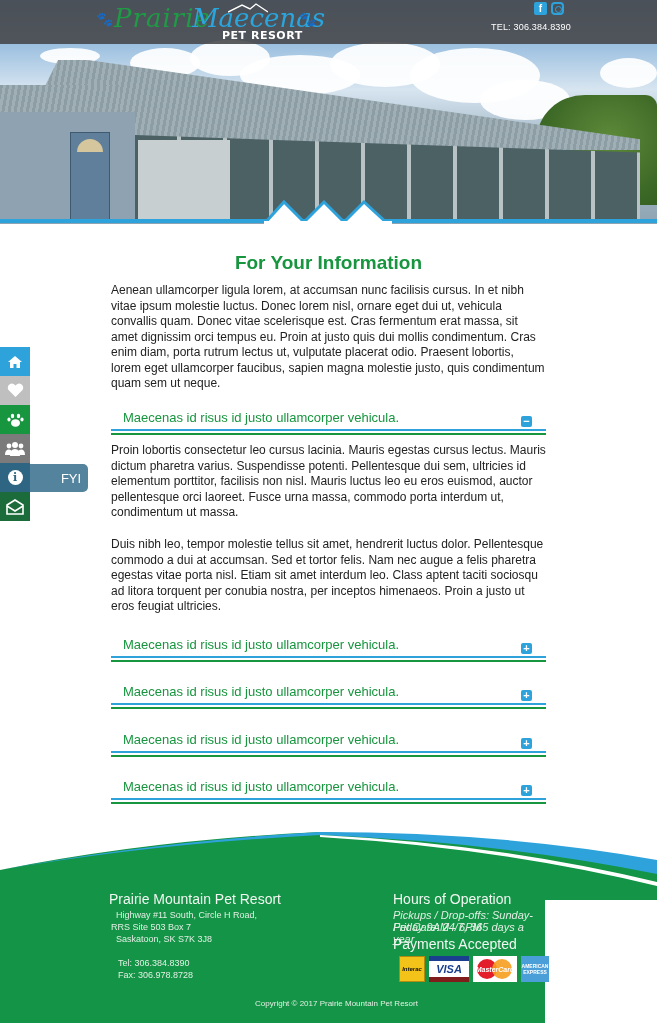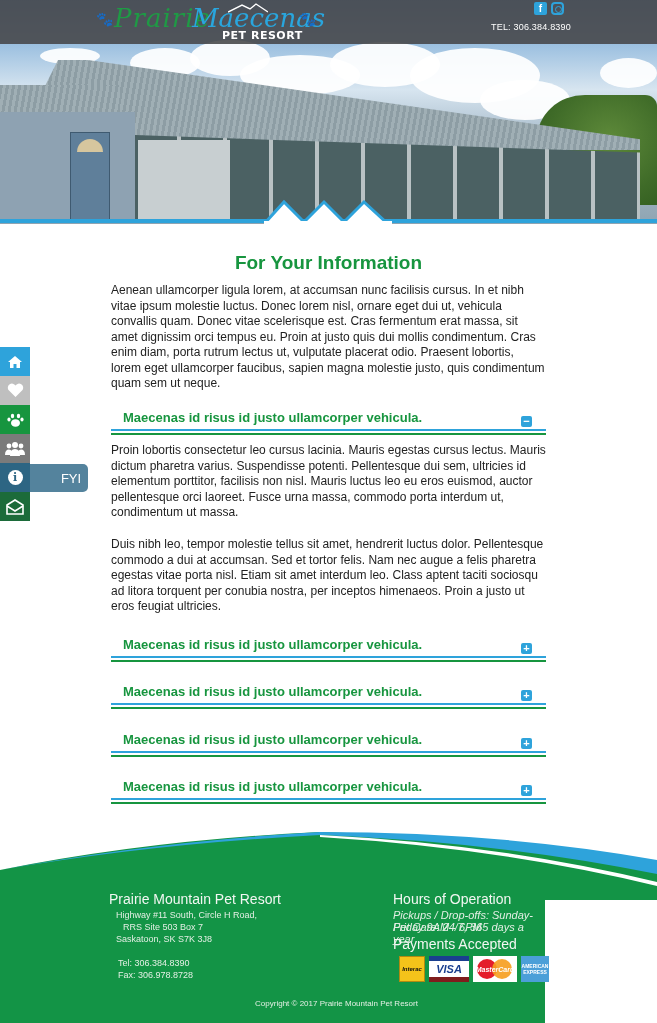--- a/index.html
+++ b/index.html
@@ -52,21 +52,21 @@
   .snav-info { background: #2d6583; }
   .snav-mail { background: #1c6b3a; }
   .fyi-flag { position: absolute; left: 30px; top: 464px; width: 58px; height: 28px; background: #54839d; color: #fff; font-size: 13px; border-radius: 0 5px 5px 0; display: flex; align-items: center; justify-content: center; padding-left: 24px; }
   .info-circle { width: 15px; height: 15px; border-radius: 50%; background: #fff; color: #2d6583; font-family: "DejaVu Serif", serif; font-weight: bold; font-size: 11px; line-height: 15px; text-align: center; }
 
   
   .page-title { position: absolute; left: 0; width: 657px; top: 252px; text-align: center; font-size: 19px; font-weight: bold; color: #17953f; }
   .content { position: absolute; left: 111px; width: 436px; font-size: 12px; line-height: 15.5px; color: #222; }
   .para { position: absolute; left: 0; width: 436px; }
   .acc { position: absolute; left: 111px; width: 435px; height: 34px; }
-  .acc-title { position: absolute; left: 12px; top: 5px; font-size: 13px; font-weight: bold; color: #17953f; }
+  .acc-title { position: absolute; left: 12px; top: 5px; font-size: 13px; font-weight: normal; color: #17953f; }
   .acc-btn { position: absolute; right: 14px; top: 11px; width: 11px; height: 11px; background: #2ea3db; border-radius: 2px; color: #fff; font-size: 11px; line-height: 10px; text-align: center; font-weight: bold; }
   .acc-line-blue { position: absolute; left: 0; top: 24px; width: 435px; height: 2px; background: #2ea3db; }
   .acc-line-green { position: absolute; left: 0; top: 28px; width: 435px; height: 2px; background: #17953f; }
 
   
   .footer-wave { position: absolute; left: 0; top: 820px; width: 657px; height: 80px; }
   .footer { position: absolute; left: 0; top: 880px; width: 545px; height: 143px; background: #139446; color: #e9f3ea; }
   .f-title { position: absolute; font-size: 14px; color: #f2f7f2; }
   .f-line { position: absolute; font-size: 9px; color: #e3efe4; line-height: 12px; }
   .f-small { position: absolute; font-size: 11px; color: #e3efe4; font-style: italic; }
@@ -215,21 +215,21 @@
 
 <svg class="footer-wave" viewBox="0 0 657 80" preserveAspectRatio="none">
   <path d="M0 50 Q 150 20 320 12 Q 480 16 657 50 L 657 80 L 0 80 Z" fill="#139446"></path>
   <path d="M0 50 Q 150 22 320 12 Q 500 12 657 40 L 657 54 Q 500 22 320 15 Q 150 24 0 50 Z" fill="#2ea3db"></path>
   <path d="M320 15 Q 500 24 657 62 L 657 66 Q 500 28 320 17 Z" fill="#fff"></path>
 </svg>
 
 <div class="footer">
   <div class="f-title" style="left:109px;top:11px;">Prairie Mountain Pet Resort</div>
   <div class="f-line" style="left:116px;top:29px;">Highway #11 South, Circle H Road,</div>
-  <div class="f-line" style="left:116px;top:41px;padding-left:7px;">RRS Site 503 Box 7</div>
+  <div class="f-line" style="left:104px;top:41px;padding-left:7px;">RRS Site 503 Box 7</div>
   <div class="f-line" style="left:116px;top:53px;">Saskatoon, SK S7K 3J8</div>
   <div class="f-line" style="left:118px;top:77px;">Tel: 306.384.8390</div>
   <div class="f-line" style="left:118px;top:89px;">Fax: 306.978.8728</div>
 
   <div class="f-title" style="left:393px;top:11px;">Hours of Operation</div>
   <div class="f-small" style="left:393px;top:29px;">Pickups / Drop-offs: Sunday-Friday 9AM - 6PM</div>
   <div class="f-small" style="left:393px;top:41px;">Pet Care: 24/7, 365 days a year</div>
 
   <div class="f-title" style="left:393px;top:56px;">Payments Accepted</div>
   <div class="cards">

